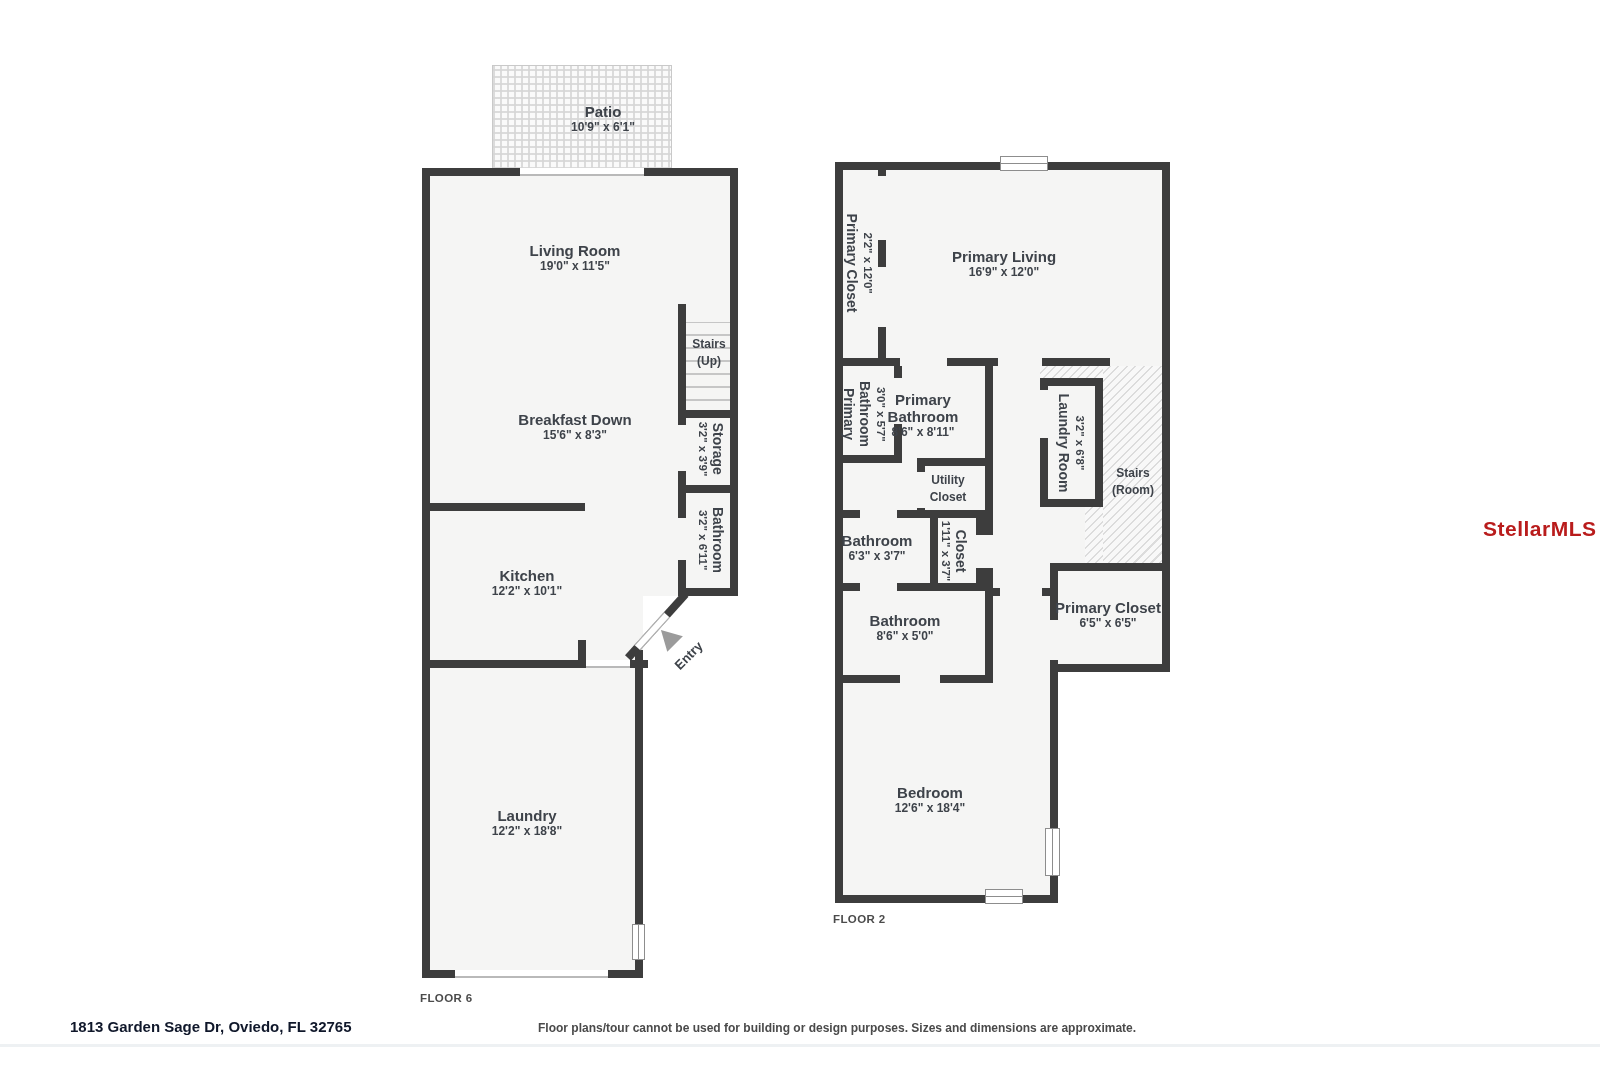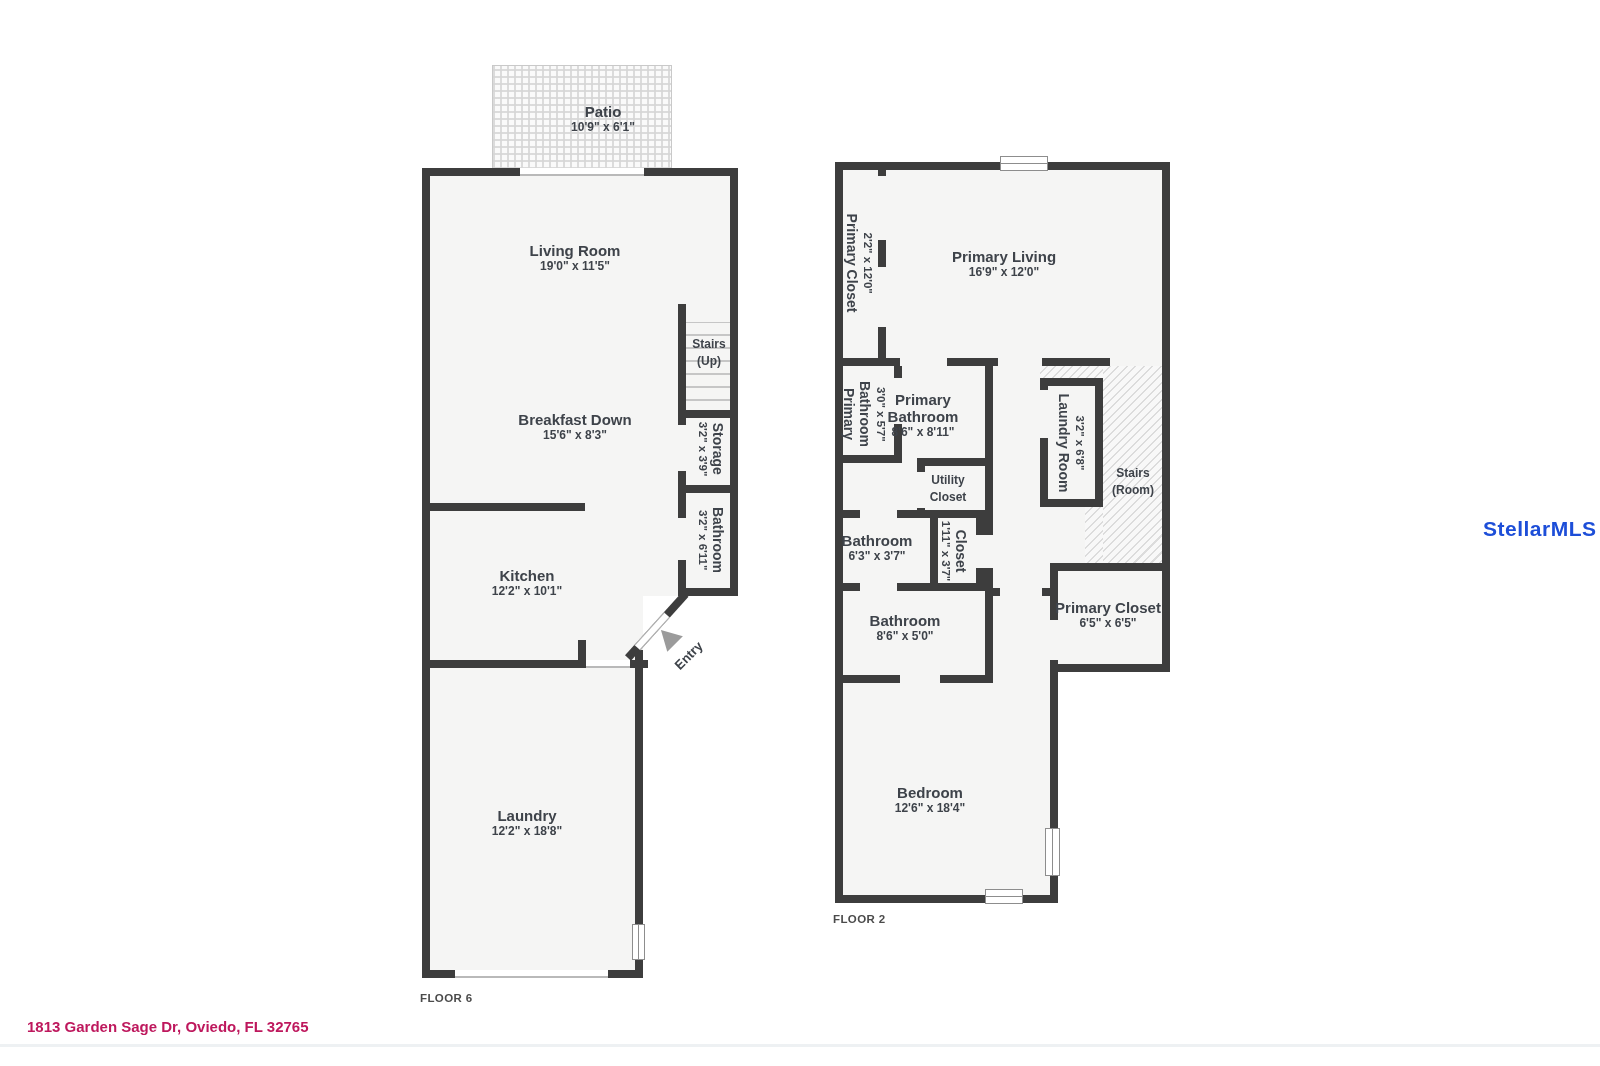--- a/index.html
+++ b/index.html
@@ -21,23 +21,23 @@
   .rlabel{position:absolute;transform:translate(-50%,-50%);text-align:center;white-space:nowrap;z-index:5;}
   .rname{font-size:15px;font-weight:bold;line-height:17px;}
   .rname2{font-size:12px;font-weight:bold;line-height:16.5px;}
   .rdims{font-size:12px;font-weight:bold;line-height:15px;}
   .vlabel{position:absolute;transform:translate(-50%,-50%);z-index:5;text-align:center;}
   .lr{writing-mode:vertical-lr;text-orientation:sideways;}
   .rl{writing-mode:vertical-rl;text-orientation:sideways;}
   .vname{font-size:14px;font-weight:bold;line-height:16px;}
   .vdims{font-size:11.5px;font-weight:bold;line-height:15px;}
   .floor-tag{position:absolute;font-size:11.5px;font-weight:bold;letter-spacing:.4px;color:#4b4b4b;}
-  .address{position:absolute;font-size:15px;font-weight:bold;color:#be185d;}
+  .address{position:absolute;font-size:15px;font-weight:bold;color:#0f172a;margin-left:43px;}
   .disclaimer{position:absolute;font-size:12px;font-weight:bold;color:#4a4a4a;}
-  .watermark{position:absolute;font-size:21px;font-weight:bold;letter-spacing:.5px;color:#1d4ed8;}
+  .watermark{position:absolute;font-size:21px;font-weight:bold;letter-spacing:.5px;color:#b91c1c;}
   .entry-label{position:absolute;font-size:13px;font-weight:bold;transform:rotate(-45deg);z-index:5;}
   .entry-arrow{position:absolute;width:0;height:0;border-top:11px solid transparent;border-bottom:11px solid transparent;
                border-right:20px solid #9b9b9b;transform:rotate(45deg);}
   .diag-wall{position:absolute;left:628px;top:654px;width:86px;height:8px;background:#3d3d3d;
              transform-origin:0 50%;transform:rotate(-48deg);}
   .entry-door{position:absolute;left:14px;top:0;width:44px;height:8px;background:#fff;
               border-top:1.5px solid #a8a8a8;border-bottom:1.5px solid #a8a8a8;box-sizing:border-box;}
   .bottom-strip{position:absolute;background:#eef1f3;}
 </style>
 </head>
@@ -219,15 +219,16 @@
       <div class="rdims">6'5" x 6'5"</div>
     </div>
     <div class="rlabel" style="left:930px;top:800px;">
       <div class="rname">Bedroom</div>
       <div class="rdims">12'6" x 18'4"</div>
     </div>
     <div class="floor-tag" style="left:833px;top:913px;">FLOOR 2</div>
   </div>
 
   <div class="address" style="left:27px;top:1018px;">1813 Garden Sage Dr, Oviedo, FL 32765</div>
+  <div class="disclaimer" style="left:538px;top:1021px;">Floor plans/tour cannot be used for building or design purposes. Sizes and dimensions are approximate.</div>
   <div class="watermark" style="left:1483px;top:517px;">StellarMLS</div>
   <div class="bottom-strip" style="left:0;top:1044px;width:1600px;height:3px;"></div>
 </div>
 
 </body></html>

